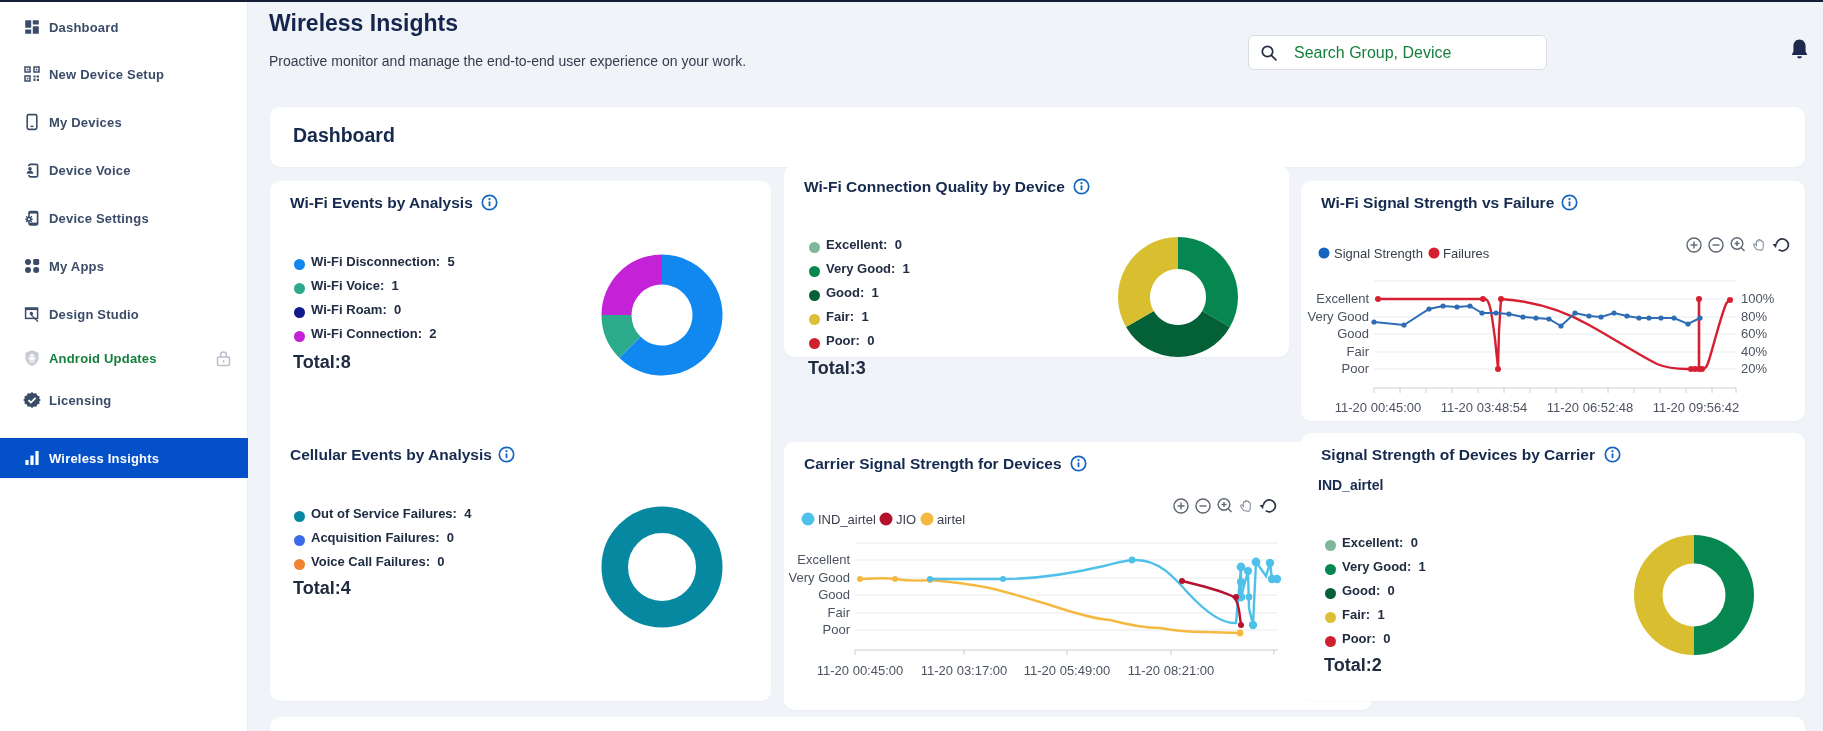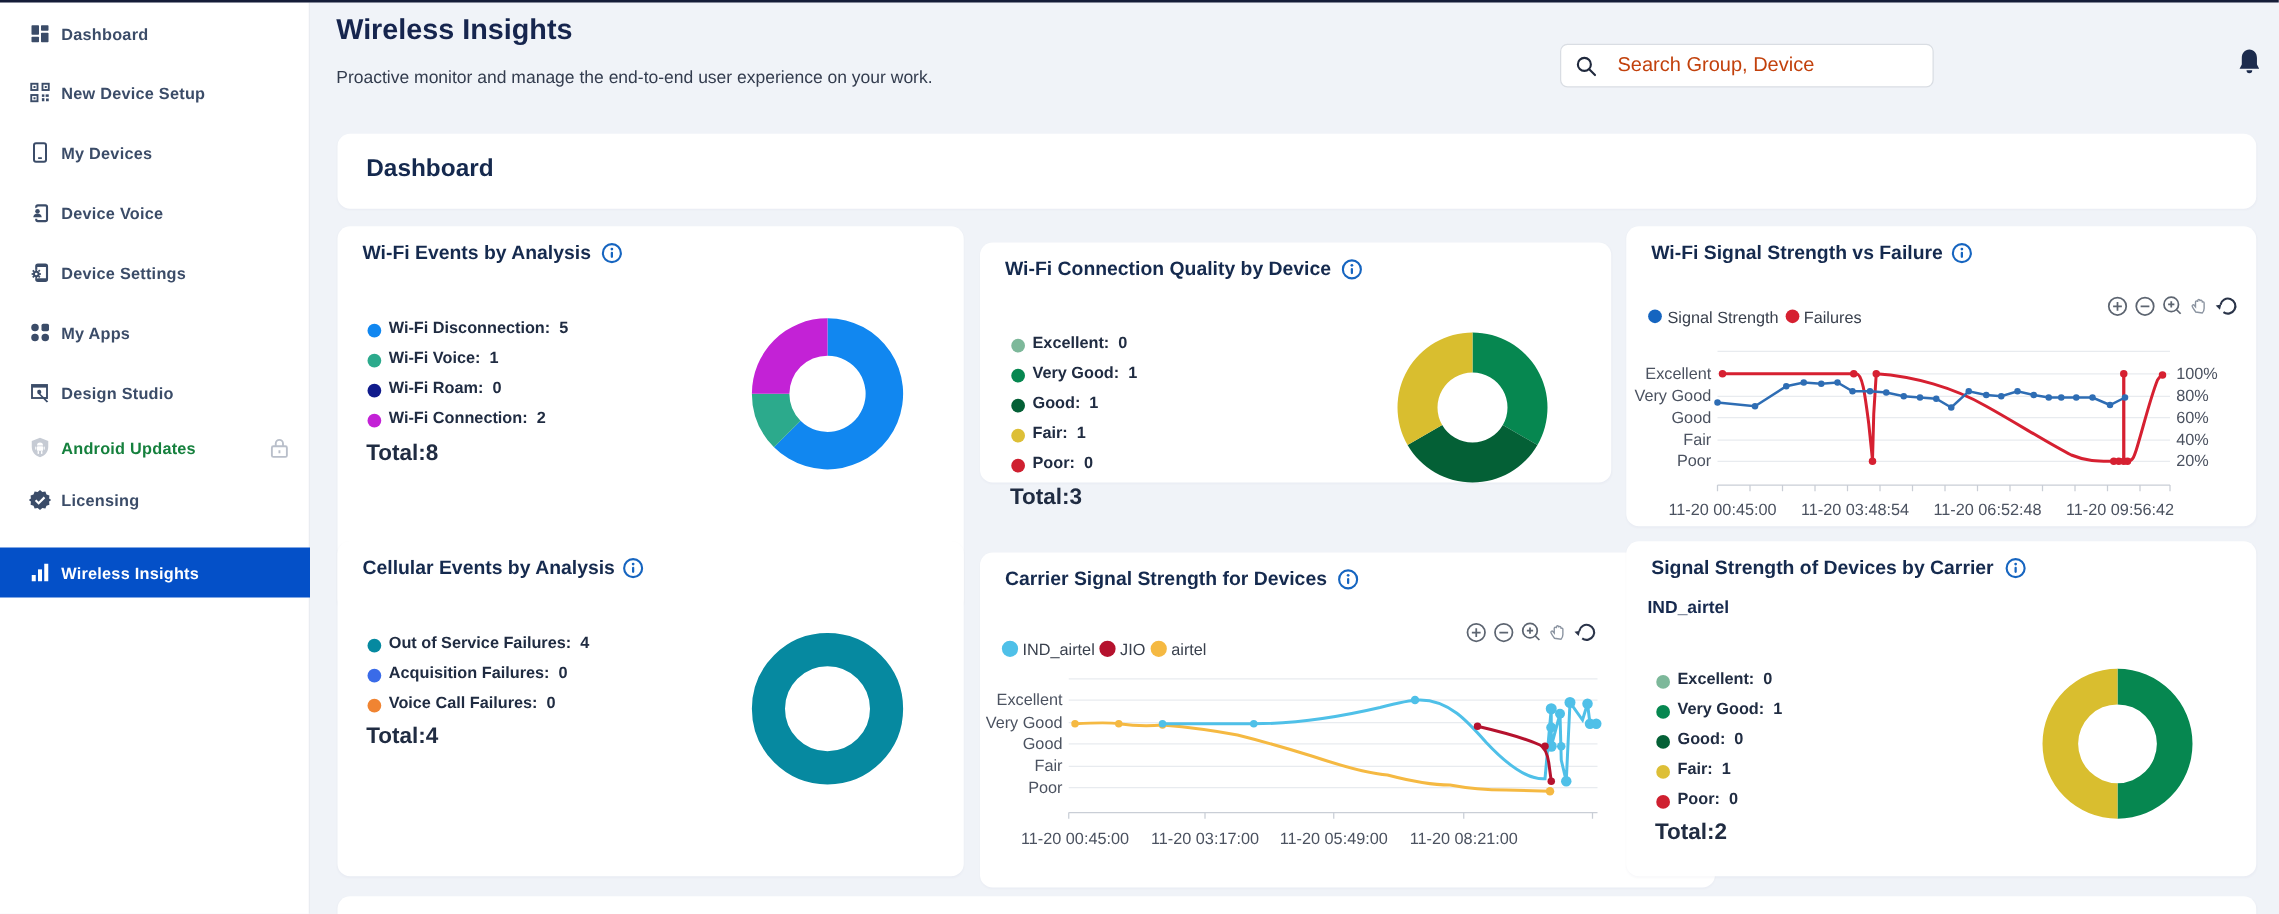--- a/index.html
+++ b/index.html
@@ -10,21 +10,21 @@
 .mitem { position:absolute; left:0; width:248px; height:40px; display:flex; align-items:center; }
 .mitem .ic { position:absolute; left:23px; width:18px; height:18px; }
 .mitem .lbl { position:absolute; left:49px; font-size:13px; font-weight:700; color:#3b4c68; letter-spacing:0.2px; }
 .mitem.active { background:#0450c8; }
 .mitem.active .lbl { color:#ffffff; }
 .mitem.disabled .lbl { color:#15803d; }
 .main { position:absolute; left:249px; top:2px; width:1574px; height:729px; background:#f0f3f8; }
 .htitle { position:absolute; left:20px; top:8px; font-size:23px; font-weight:700; color:#16254e; }
 .hsub { position:absolute; left:20px; top:51px; font-size:14px; color:#333c4e; }
 .searchbox { position:absolute; left:999px; top:33px; width:299px; height:35px; background:#fff; border:1px solid #d9dde3; border-radius:6px; }
-.searchbox .ph { position:absolute; left:45px; top:8px; font-size:16px; color:#c2410c; }
+.searchbox .ph { position:absolute; left:45px; top:8px; font-size:16px; color:#15803d; }
 .datebox { position:absolute; left:1310px; top:33px; width:216px; height:35px; background:#fff; border:1px solid #d9dde3; border-radius:6px; font-size:14px; color:#242e42; }
 .card { position:absolute; background:#ffffff; border-radius:10px; box-shadow:0 1px 2px rgba(20,40,80,0.03); }
 .ctitle { position:absolute; left:20px; top:13px; font-size:15.5px; font-weight:700; color:#152a4e; white-space:nowrap; }
 .leg { position:absolute; font-size:13px; font-weight:700; color:#202c42; }
 .leg .dot { position:absolute; left:0; top:2px; width:11px; height:11px; border-radius:50%; }
 .leg .t { position:absolute; left:17px; top:-3px; white-space:nowrap; }
 .total { position:absolute; font-size:18px; font-weight:700; color:#202c42; }
 .axl { font-size:13px; fill:#4b5260; }
 .xl { font-size:13px; fill:#4b5260; }
 .ttl2 { position:absolute; font-size:14px; font-weight:700; color:#16294e; }
@@ -212,21 +212,21 @@
         <span class="t">Wi-Fi Connection:&nbsp; 2</span>
       </div>
   <div class="total" style="left:23px;top:171px;">Total:8</div>
   <svg style="position:absolute;left:0;top:0" width="501" height="240" viewBox="0 0 501 240">
     <path d="M392.0,73.5 A60.5,60.5 0 1 1 349.22,176.78 L370.43,155.57 A30.5,30.5 0 1 0 392.0,103.5 Z" fill="#1187f0"></path>
     <path d="M349.22,176.78 A60.5,60.5 0 0 1 331.5,134.0 L361.5,134.0 A30.5,30.5 0 0 0 370.43,155.57 Z" fill="#2caa8c"></path>
     <path d="M331.5,134.0 A60.5,60.5 0 0 1 392.0,73.5 L392.0,103.5 A30.5,30.5 0 0 0 361.5,134.0 Z" fill="#c322d6"></path>
   </svg>
 </div>
 
-<div class="card" style="left:784px;top:194px;width:505px;height:192px;">
+<div class="card" style="left:784px;top:165px;width:505px;height:192px;">
   <div class="ctitle">Wi-Fi Connection Quality by Device
     <svg style="position:absolute;left:269px;top:0px" width="17" height="17" viewBox="0 0 17 17">
           <circle cx="8.5" cy="8.5" r="7.2" fill="none" stroke="#1665c0" stroke-width="1.7"></circle>
           <circle cx="8.5" cy="5.2" r="1.1" fill="#1665c0"></circle>
           <rect x="7.6" y="7.3" width="1.8" height="5" rx="0.9" fill="#1665c0"></rect>
         </svg>
   </div>
   <div class="leg" style="left:25px;top:75px;">
         <span class="dot" style="background:#7db89a"></span>
         <span class="t">Excellent:&nbsp; 0</span>

